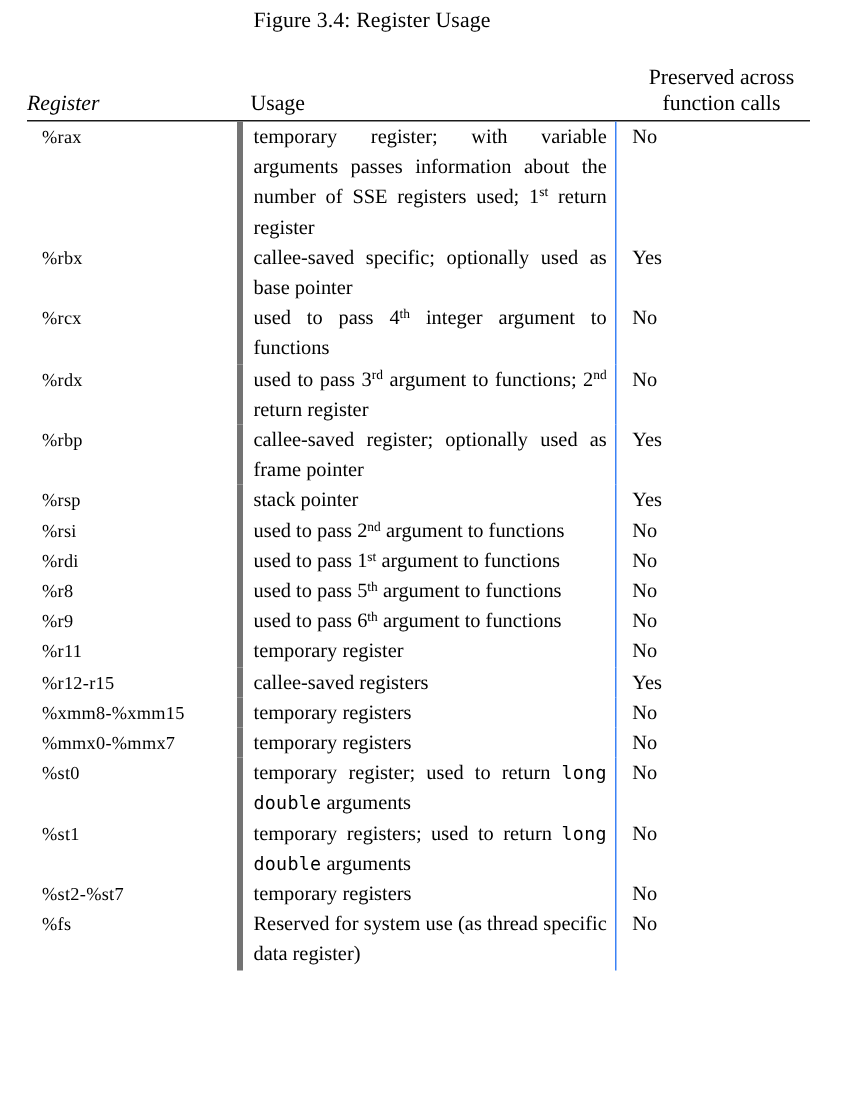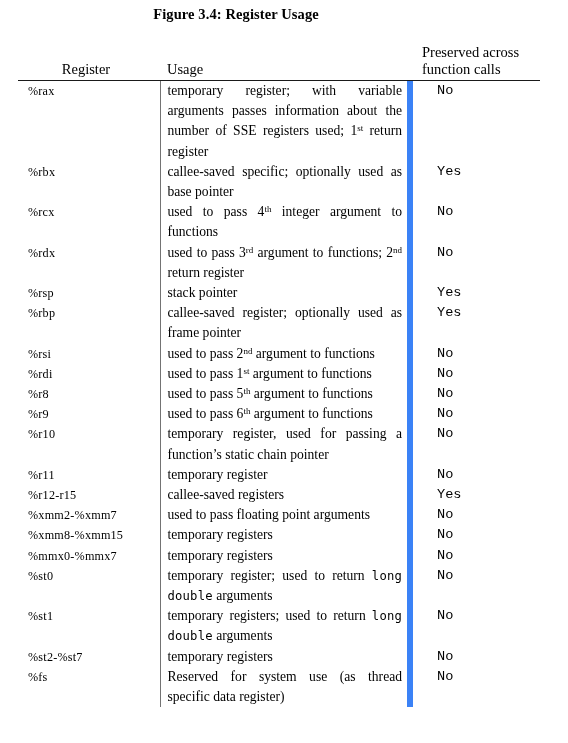--- a/index.html
+++ b/index.html
@@ -19,27 +19,26 @@
   .page {
     position: relative;
     width: 568px;
     height: 743px;
   }
 
   
   .caption {
     position: absolute;
     top: 6px;
-    left: 0;
+    left: 12px;
     width: 472px;
     text-align: center;
     font-size: 14.5px;
     line-height: 17px;
     letter-spacing: 0.1px;
-    font-weight: bold;
   }
 
   
   .table-wrap {
     position: absolute;
     left: 18px;
     top: 44px;
     width: 522px;
   }
 
@@ -56,30 +55,31 @@
 
   
   thead th {
     font-weight: normal;
     vertical-align: bottom;
     padding: 0 0 2px 0;
     font-size: 14.5px;
     line-height: 17px;
   }
   thead th.h-reg {
-    text-align: center;
+    text-align: left;
     padding-right: 6px;
+    font-style: italic;
   }
   thead th.h-use {
     text-align: left;
     padding-left: 7px;
     padding-right: 5px;
   }
   thead th.h-pres {
-    text-align: left;
+    text-align: center;
     padding-left: 12px;
     white-space: normal;
     margin-top: 25px;
   }
 
   
   tr.rule-row td {
     padding: 0;
     height: 1px;
     line-height: 0;
@@ -102,35 +102,34 @@
   td.reg-cell {
     font-family: Liberation Serif, serif;
     font-size: 12.2px;
     padding-left: 10px;
     padding-right: 4px;
     letter-spacing: 0.2px;
     white-space: nowrap;
   }
 
   td.use-cell {
-    border-left: 1px solid #737373;
+    border-left: 4px solid #737373;
     padding-left: 7px;
     padding-right: 5px;
     text-align: justify;
     text-align-last: left;
     hyphens: manual;
     font-size: 13.6px;
   }
 
   td.pres-cell {
-    border-left: 6px solid #3b82f6;
-    padding-left: 24px;
+    border-left: 1px solid #3b82f6;
+    padding-left: 11px;
     font-size: 13.6px;
     white-space: nowrap;
-    font-family: Liberation Mono, monospace;
   }
 
   
   sup {
     font-size: 0.66em;
     vertical-align: 0.45em;
     line-height: 0;
   }
 
   
@@ -184,68 +183,58 @@
             <td class="reg-cell">%rcx</td>
             <td class="use-cell">used to pass 4<sup>th</sup> integer argument to functions</td>
             <td class="pres-cell">No</td>
           </tr>
           <tr>
             <td class="reg-cell">%rdx</td>
             <td class="use-cell">used to pass 3<sup>rd</sup> argument to functions; 2<sup>nd</sup> return register</td>
             <td class="pres-cell">No</td>
           </tr>
           <tr>
+            <td class="reg-cell">%rbp</td>
+            <td class="use-cell">callee-saved register; optionally used as frame pointer</td>
+            <td class="pres-cell">Yes</td>
+          </tr>
+          <tr>
             <td class="reg-cell">%rsp</td>
             <td class="use-cell">stack pointer</td>
             <td class="pres-cell">Yes</td>
           </tr>
           <tr>
-            <td class="reg-cell">%rbp</td>
-            <td class="use-cell">callee-saved register; optionally used as frame pointer</td>
-            <td class="pres-cell">Yes</td>
-          </tr>
-          <tr>
             <td class="reg-cell">%rsi</td>
             <td class="use-cell">used to pass 2<sup>nd</sup> argument to functions</td>
             <td class="pres-cell">No</td>
           </tr>
           <tr>
             <td class="reg-cell">%rdi</td>
             <td class="use-cell">used to pass 1<sup>st</sup> argument to functions</td>
             <td class="pres-cell">No</td>
           </tr>
           <tr>
             <td class="reg-cell">%r8</td>
             <td class="use-cell">used to pass 5<sup>th</sup> argument to functions</td>
             <td class="pres-cell">No</td>
           </tr>
           <tr>
             <td class="reg-cell">%r9</td>
             <td class="use-cell">used to pass 6<sup>th</sup> argument to functions</td>
             <td class="pres-cell">No</td>
           </tr>
           <tr>
-            <td class="reg-cell">%r10</td>
-            <td class="use-cell">temporary register, used for passing a function’s static chain pointer</td>
-            <td class="pres-cell">No</td>
-          </tr>
-          <tr>
             <td class="reg-cell">%r11</td>
             <td class="use-cell">temporary register</td>
             <td class="pres-cell">No</td>
           </tr>
           <tr>
             <td class="reg-cell">%r12-r15</td>
             <td class="use-cell">callee-saved registers</td>
             <td class="pres-cell">Yes</td>
-          </tr>
-          <tr>
-            <td class="reg-cell">%xmm2-%xmm7</td>
-            <td class="use-cell">used to pass floating point arguments</td>
-            <td class="pres-cell">No</td>
           </tr>
           <tr>
             <td class="reg-cell">%xmm8-%xmm15</td>
             <td class="use-cell">temporary registers</td>
             <td class="pres-cell">No</td>
           </tr>
           <tr>
             <td class="reg-cell">%mmx0-%mmx7</td>
             <td class="use-cell">temporary registers</td>
             <td class="pres-cell">No</td>

